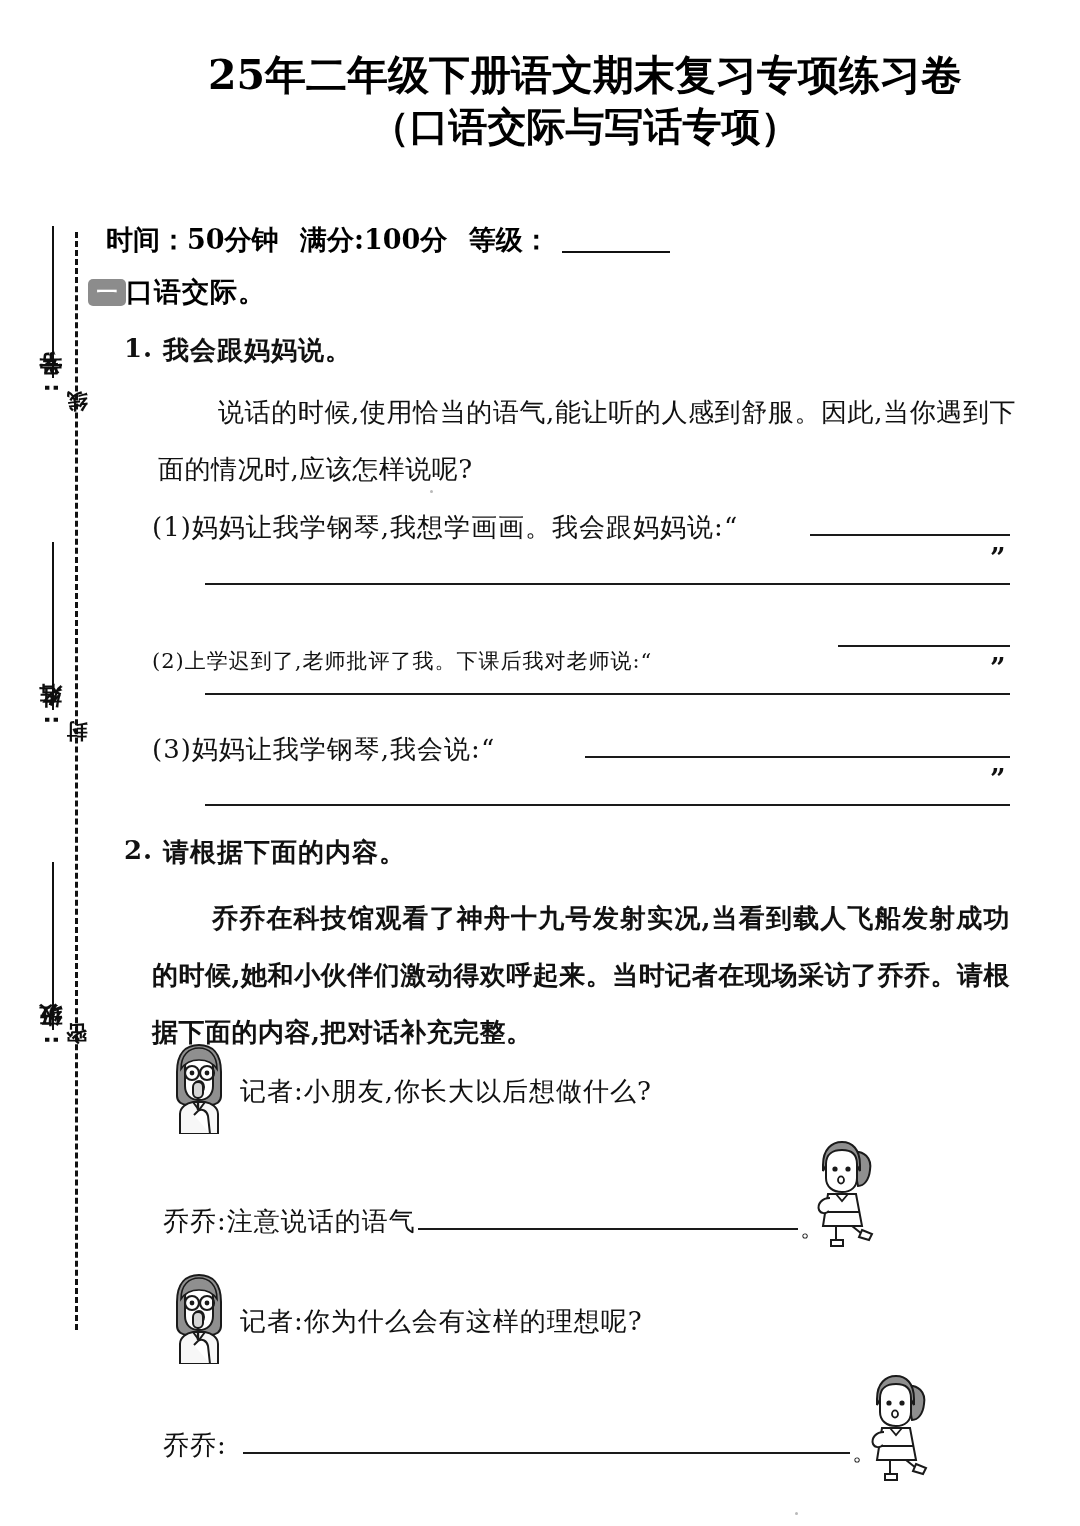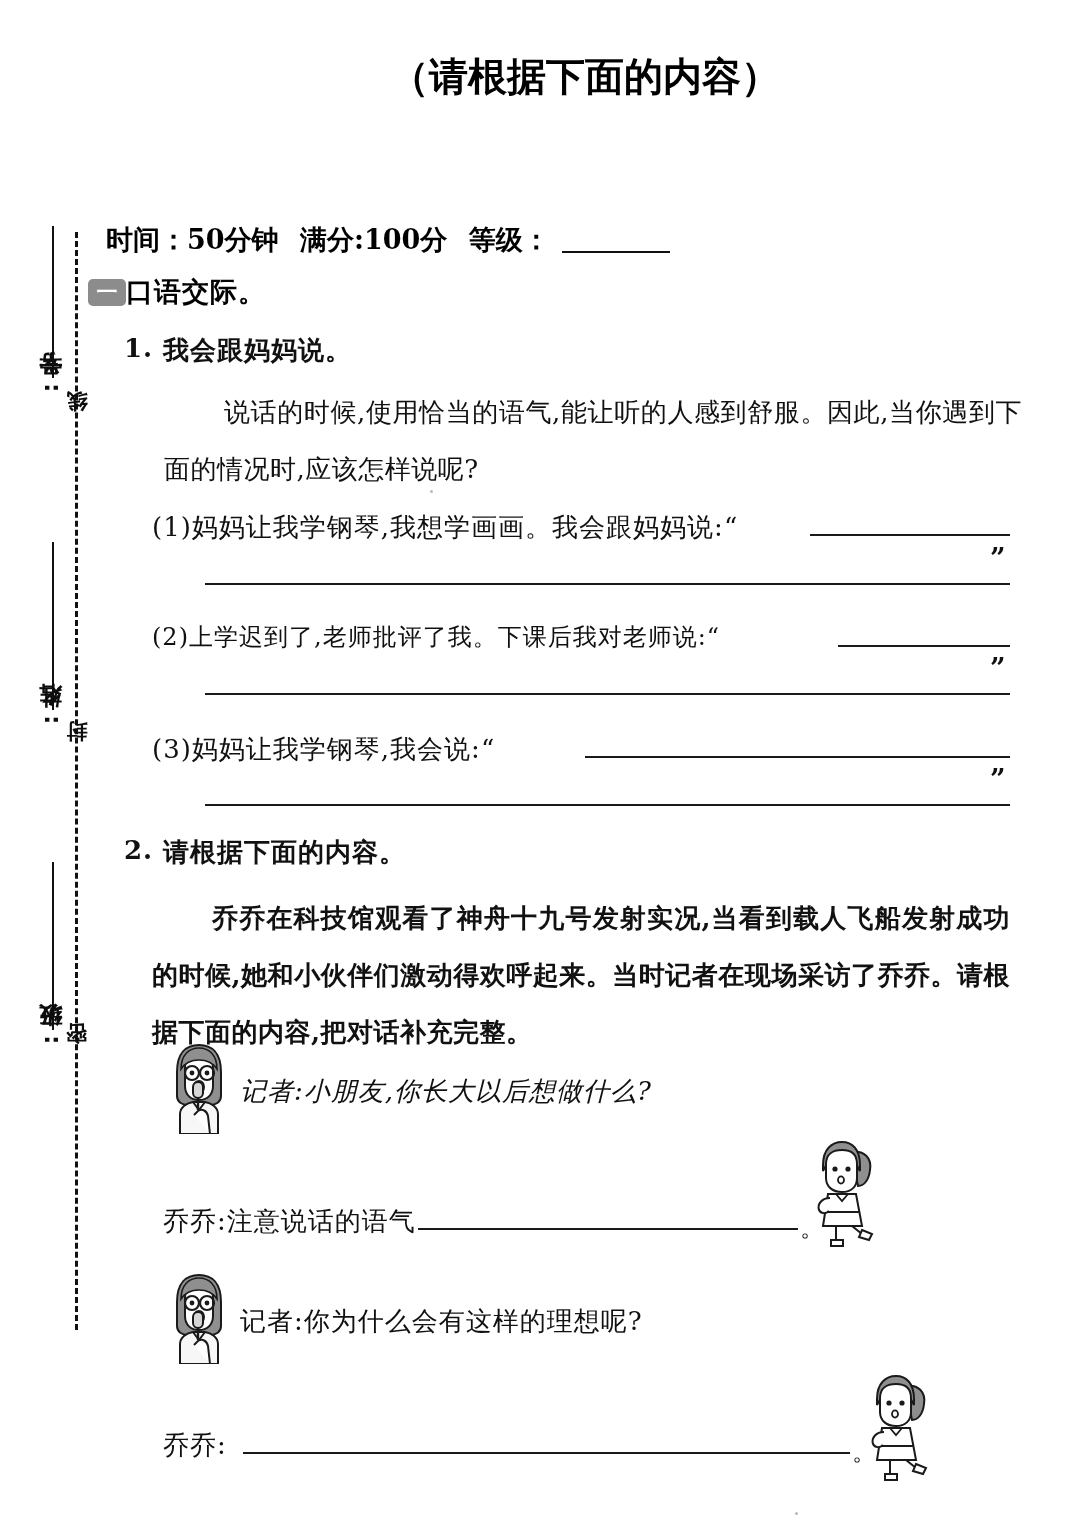--- a/index.html
+++ b/index.html
@@ -196,47 +196,48 @@
   <span class="vtext mark" style="top:428px;">线</span>
 
   <span class="vtext label" style="top:714px;">姓名:</span>
   <span class="vtext mark" style="top:758px;">封</span>
 
   <span class="vtext label" style="top:1034px;">班级:</span>
   <span class="vtext mark" style="top:1062px;">密</span>
 </div>
 
 <div id="title-block">
-  <div class="title-sub">（请根据下面的内容）</div>
+  <div class="title-main">25年二年级下册语文期末复习专项练习卷</div>
+  <div class="title-sub">（口语交际与写话专项）</div>
 </div>
 
 <div id="exam-meta">
   <span>时间：50分钟</span>
   <span>满分:100分</span>
   <span>等级：</span><span class="meta-blank"></span>
 </div>
 
 <div id="section-one">
   <span class="sec-badge">一</span>
   <span class="sec-title">口语交际。</span>
 </div>
 
 <span class="qnum hand" style="left:124px; top:333px;">1.</span>
 <span class="qnum hand" style="left:163px; top:333px;">我会跟妈妈说。</span>
 
-<div class="para hand" style="left:164px; top:384px; width:858px; text-indent:60px;">说话的时候,使用恰当的语气,能让听的人感到舒服。因此,当你遇到下面的情况时,应该怎样说呢?</div>
+<div class="para hand" style="left:158px; top:384px; width:858px; text-indent:60px;">说话的时候,使用恰当的语气,能让听的人感到舒服。因此,当你遇到下面的情况时,应该怎样说呢?</div>
 
 <div class="dlg-line hand" style="left:152px; top:502px; font-size:26px;">
   <span>(1)</span><span>妈妈让我学钢琴,我想学画画。我会跟妈妈说:</span><span>“</span>
 </div>
 <div class="rule" style="left:810px; top:534px; width:200px;"></div>
 <span class="quote-close hand" style="left:990px; top:543px;">”</span>
 <div class="rule" style="left:205px; top:583px; width:805px;"></div>
 
-<div class="dlg-line hand" style="left:152px; top:613px; font-size:24px;">
+<div class="dlg-line hand" style="left:152px; top:639px; font-size:21px;">
   <span>(2)</span><span>上学迟到了,老师批评了我。下课后我对老师说:</span><span>“</span>
 </div>
 <div class="rule" style="left:838px; top:645px; width:172px;"></div>
 <span class="quote-close hand" style="left:990px; top:653px;">”</span>
 <div class="rule" style="left:205px; top:693px; width:805px;"></div>
 
 <div class="dlg-line hand" style="left:152px; top:724px; font-size:26px;">
   <span>(3)</span><span>妈妈让我学钢琴,我会说:</span><span>“</span>
 </div>
 <div class="rule" style="left:585px; top:756px; width:425px;"></div>
@@ -269,21 +270,21 @@
     <path d="M16 92 L16 72 C16 65 23 61 29 60 L41 60 C47 61 54 65 54 72 L54 92 Z" fill="#f7f7f7" stroke="#1a1a1a" stroke-width="2"></path>
 
     <path d="M29 60 L35 68 L41 60" fill="none" stroke="#1a1a1a" stroke-width="2"></path>
 
     <path d="M46 92 L44 74 C43 69 38 66 34 69 L30 73" fill="#ffffff" stroke="#1a1a1a" stroke-width="2"></path>
 
     <rect x="29" y="40" width="10" height="16" rx="5" fill="#d6d6d6" stroke="#1a1a1a" stroke-width="2"></rect>
     <line x1="34" y1="56" x2="34" y2="68" stroke="#1a1a1a" stroke-width="2.4"></line>
   </svg>
 </div>
-<div class="dlg-line" style="left:240px; top:1066px;font-style:italic;">
+<div class="dlg-line" style="left:240px; top:1066px;">
   <span>记者:</span><span>小朋友,你长大以后想做什么?</span>
 </div>
 
 <div class="dlg-line" style="left:163px; top:1196px;">
   <span>乔乔:</span><span>注意说话的语气</span>
 </div>
 <div class="rule" style="left:418px; top:1228px; width:380px;"></div>
 <span class="period-mark" style="left:800px; top:1212px;">。</span>
 
 <div class="figure" style="left:806px; top:1138px;">

